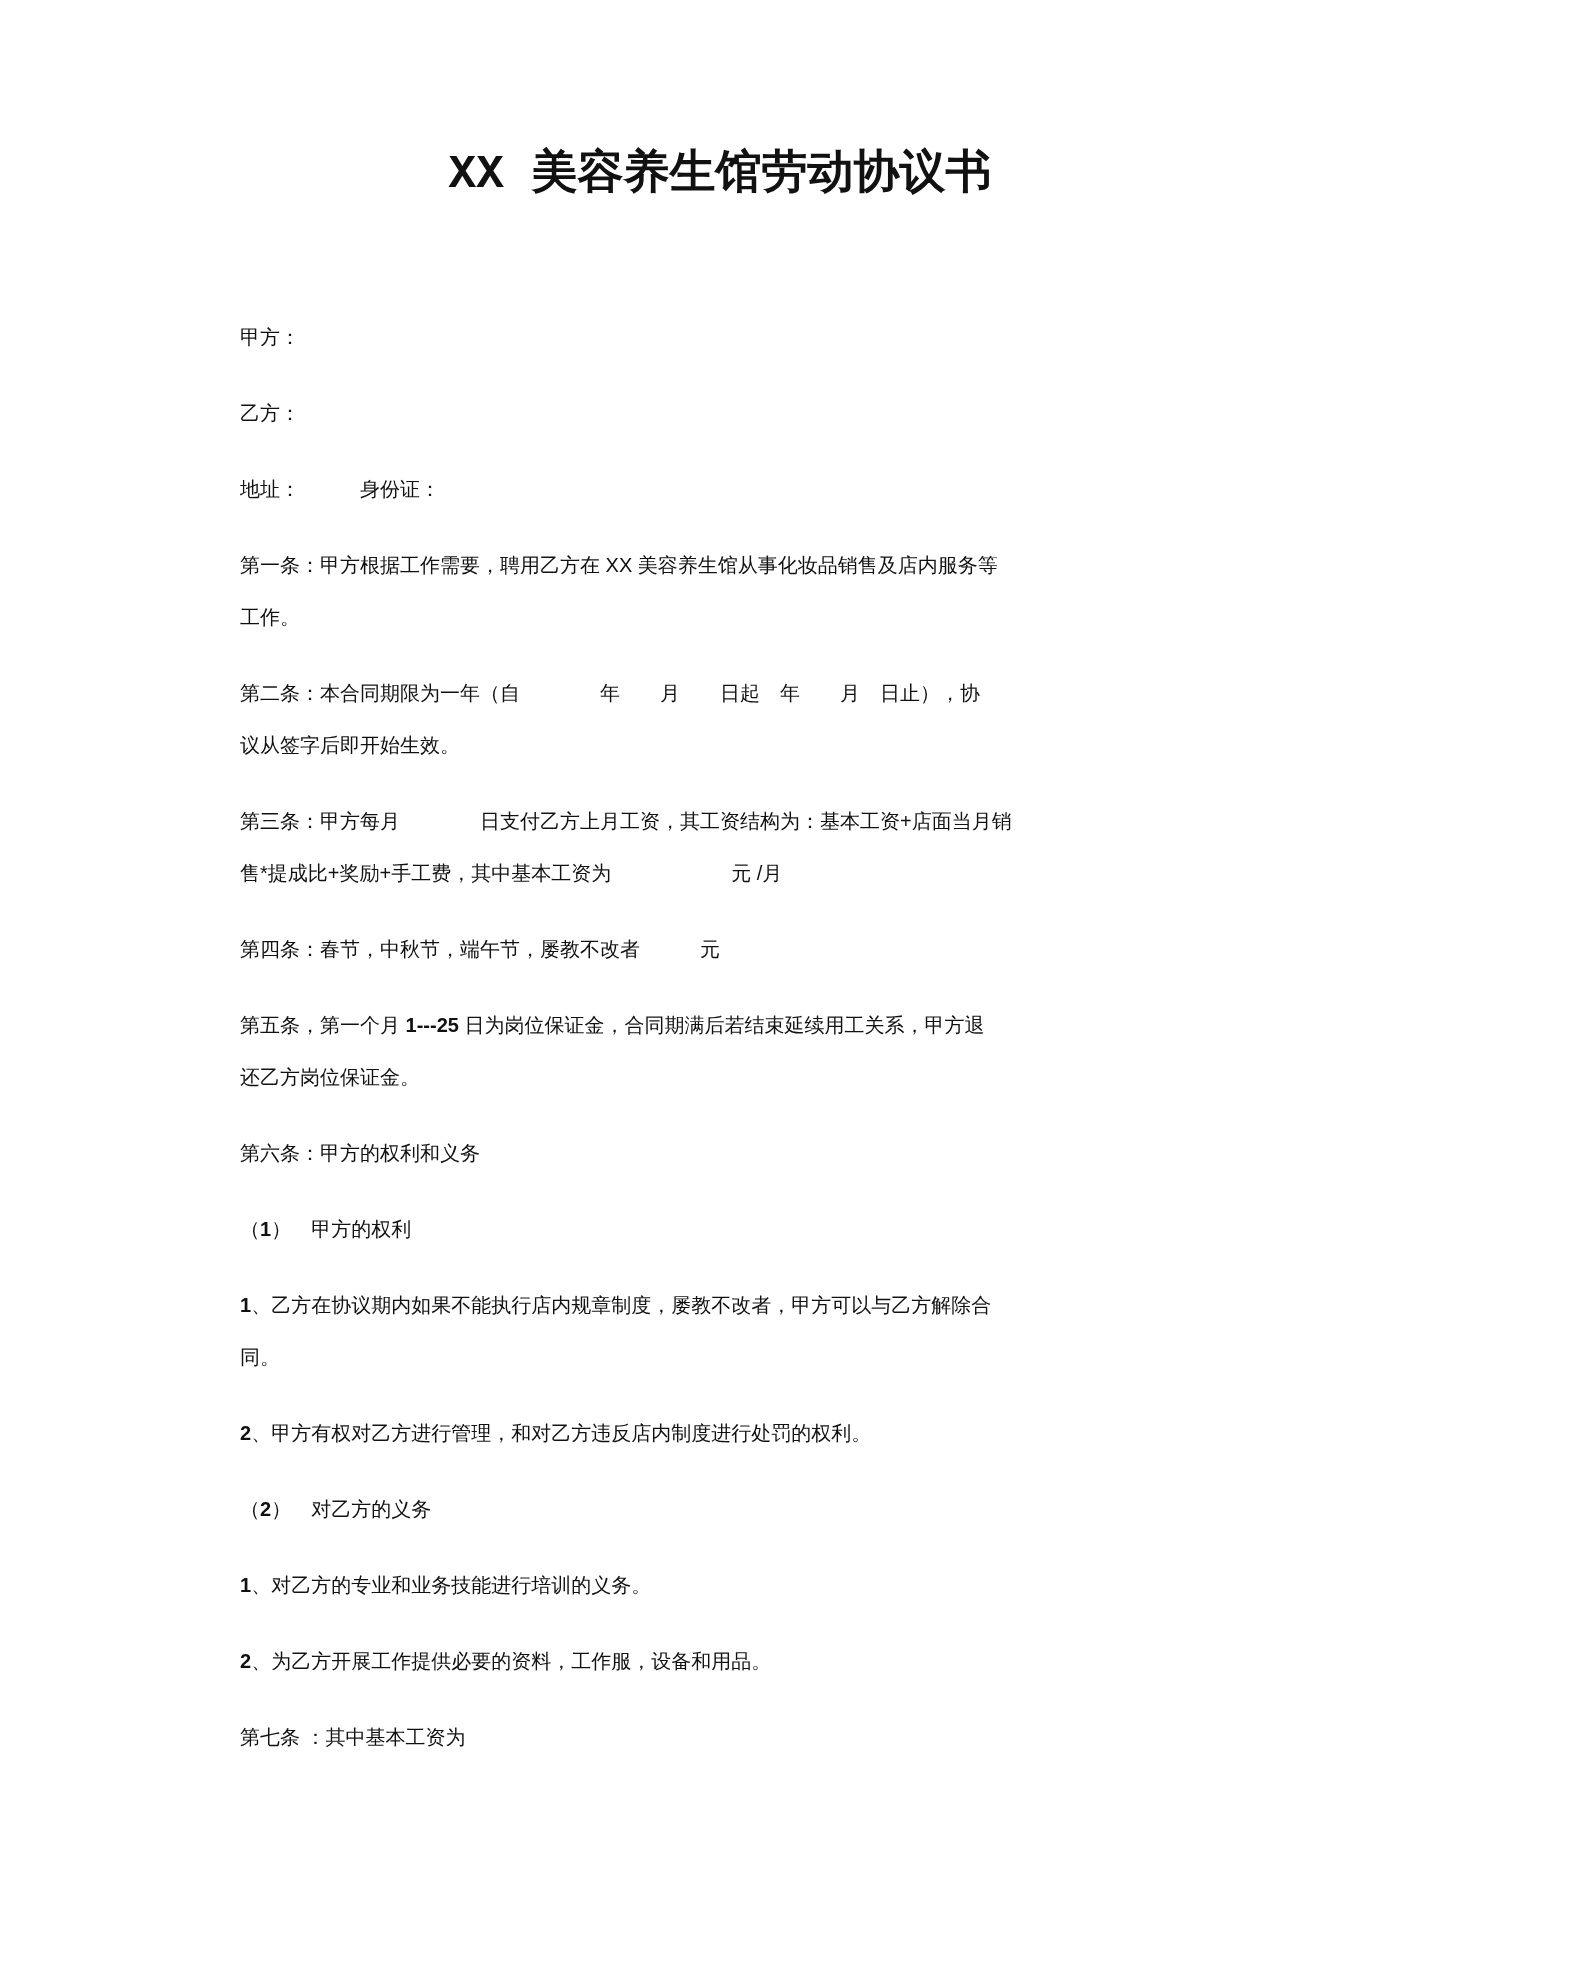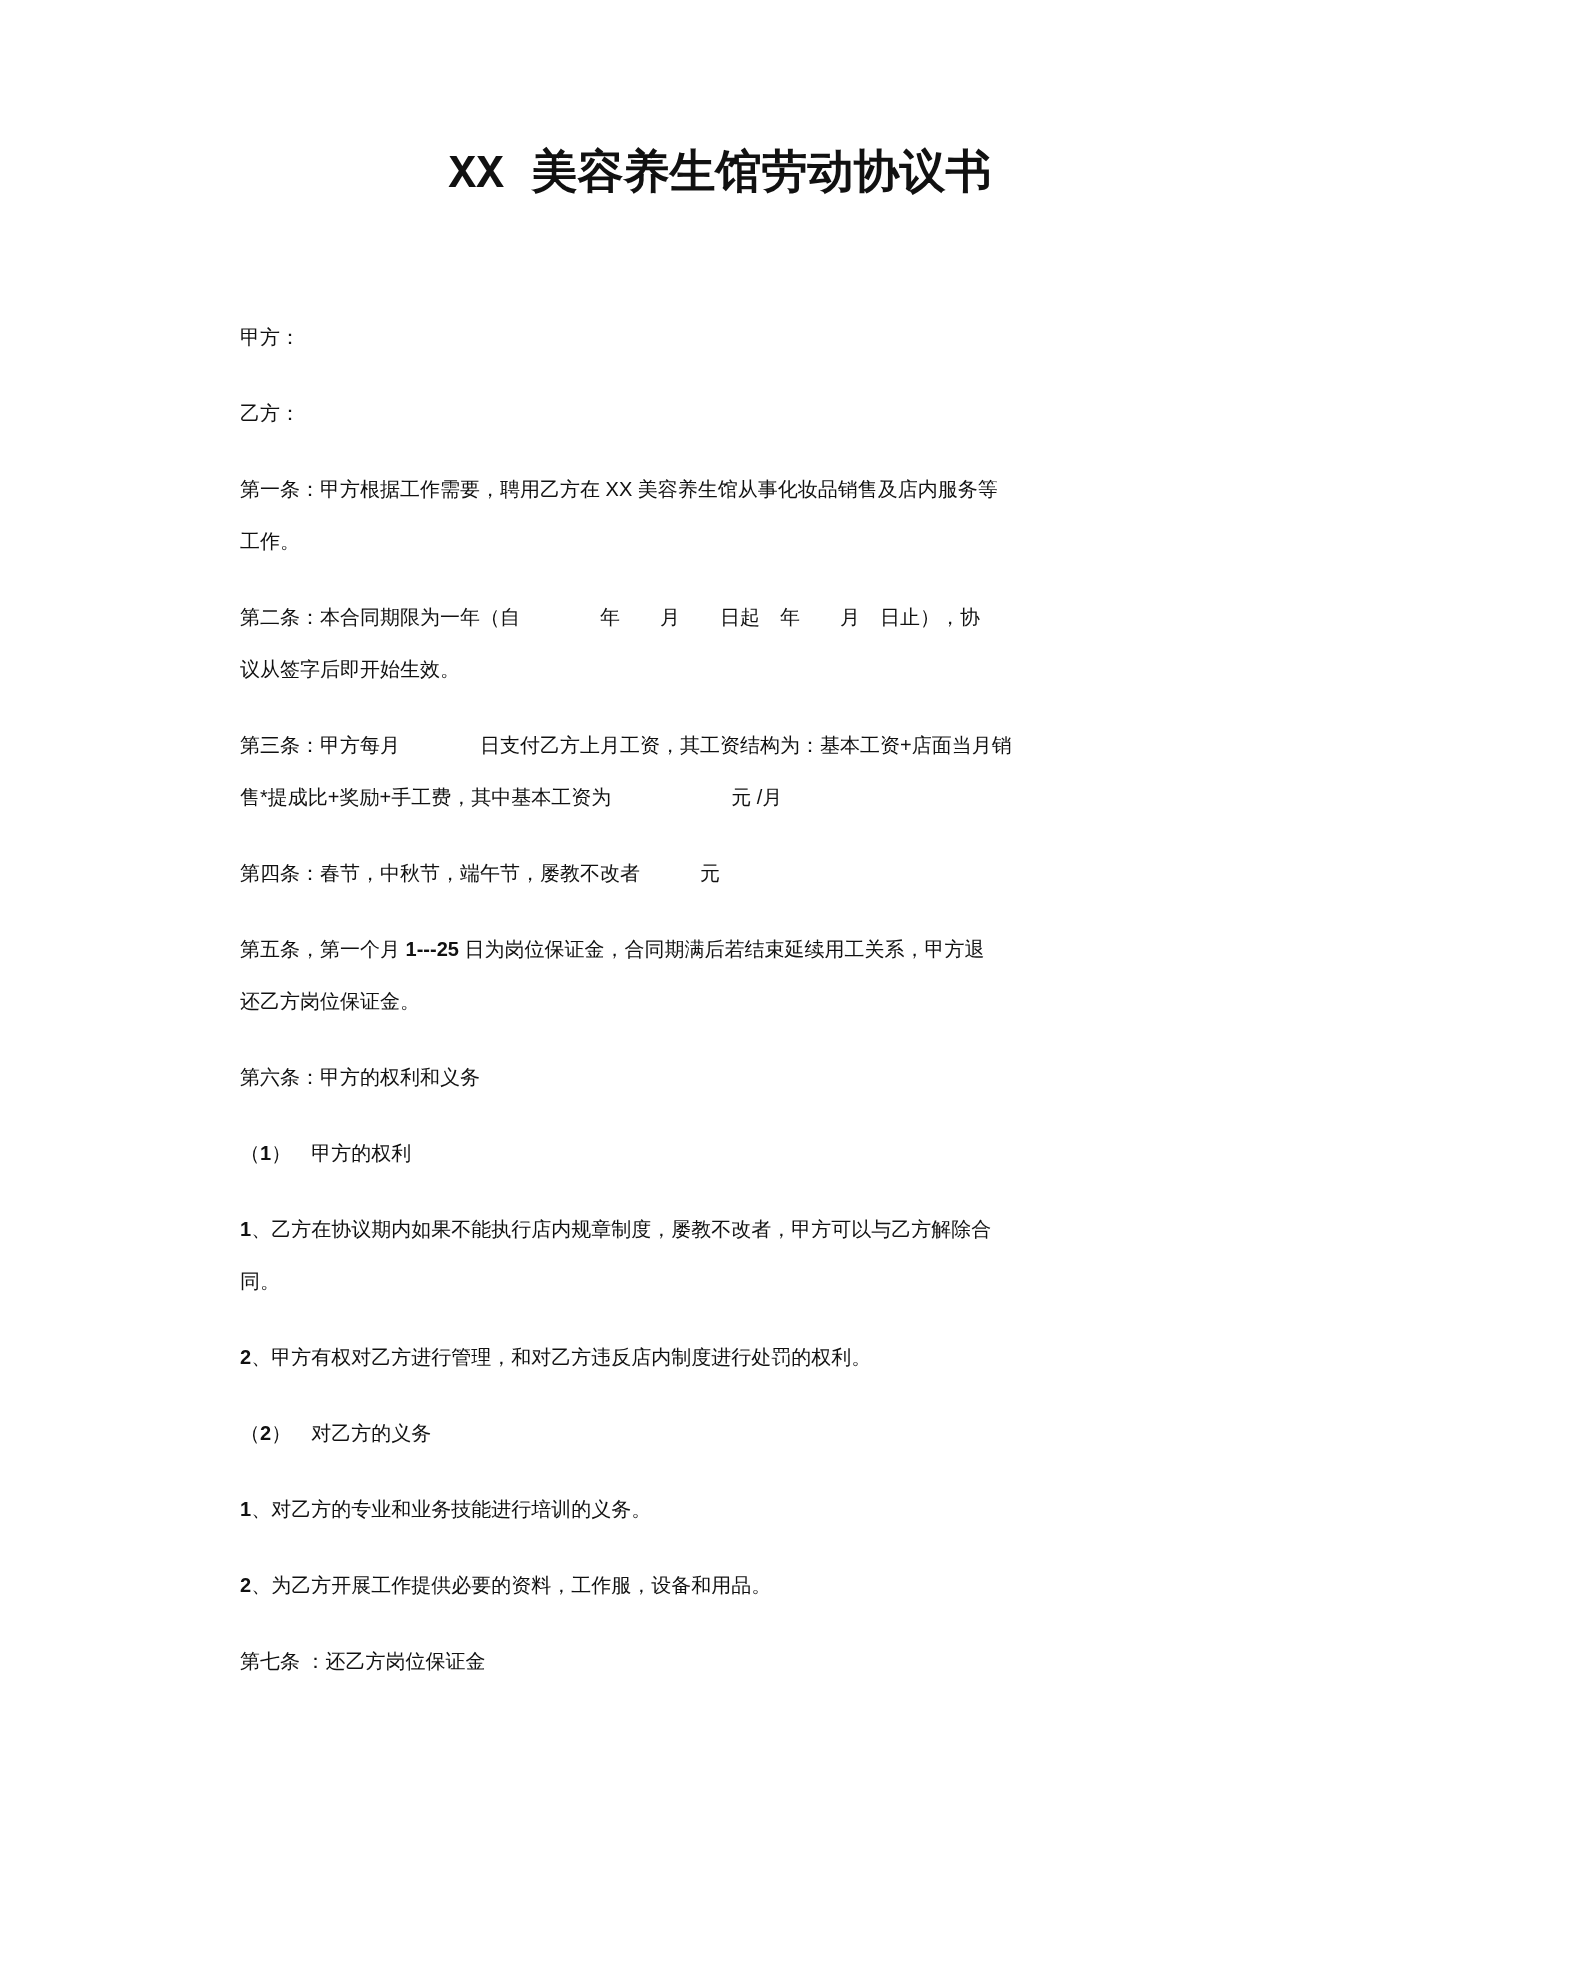--- a/index.html
+++ b/index.html
@@ -41,32 +41,33 @@
   }
 </style>
 </head>
 <body>
 
 <div class="doc">
   <h1 class="doc-title">XX 美容养生馆劳动协议书</h1>
   <div>
       <p class="para">甲方：</p>
       <p class="para">乙方：</p>
+      <p class="para">地址：　　　身份证：</p>
       <p class="para">第一条：甲方根据工作需要，聘用乙方在 XX 美容养生馆从事化妆品销售及店内服务等
 工作。</p>
       <p class="para">第二条：本合同期限为一年（自　　　　年　　月　　日起　年　　月　日止），协
 议从签字后即开始生效。</p>
       <p class="para">第三条：甲方每月　　　　日支付乙方上月工资，其工资结构为：基本工资+店面当月销
 售*提成比+奖励+手工费，其中基本工资为　　　　　　元 /月</p>
       <p class="para">第四条：春节，中秋节，端午节，屡教不改者　　　元</p>
       <p class="para">第五条，第一个月 <b>1---25</b> 日为岗位保证金，合同期满后若结束延续用工关系，甲方退
 还乙方岗位保证金。</p>
       <p class="para">第六条：甲方的权利和义务</p>
       <p class="para">（<b>1</b>）　甲方的权利</p>
       <p class="para"><b>1</b>、乙方在协议期内如果不能执行店内规章制度，屡教不改者，甲方可以与乙方解除合
 同。</p>
       <p class="para"><b>2</b>、甲方有权对乙方进行管理，和对乙方违反店内制度进行处罚的权利。</p>
       <p class="para">（<b>2</b>）　对乙方的义务</p>
       <p class="para"><b>1</b>、对乙方的专业和业务技能进行培训的义务。</p>
       <p class="para"><b>2</b>、为乙方开展工作提供必要的资料，工作服，设备和用品。</p>
-      <p class="para">第七条 ：还乙方岗位保证金</p>
+      <p class="para">第七条 ：其中基本工资为</p>
     </div>
 </div>
 
 </body></html>

